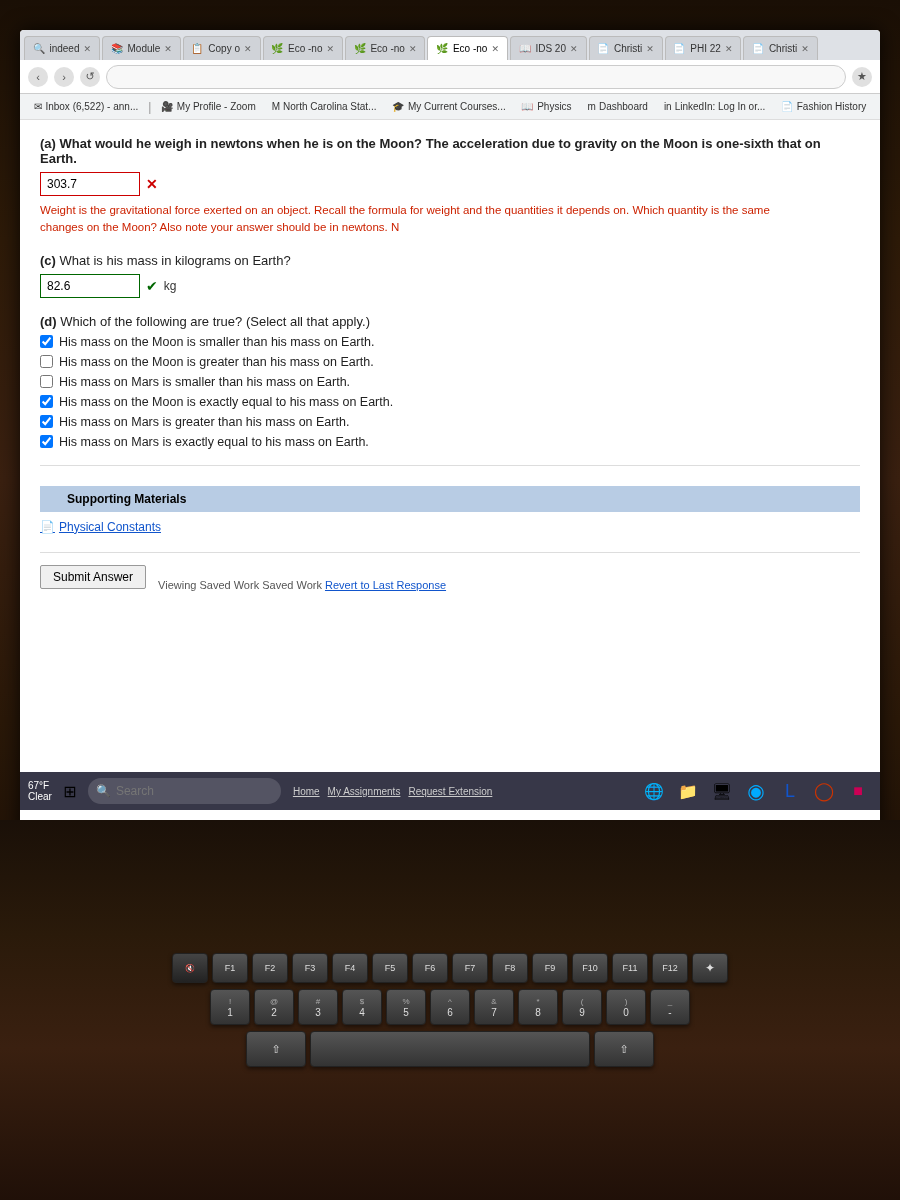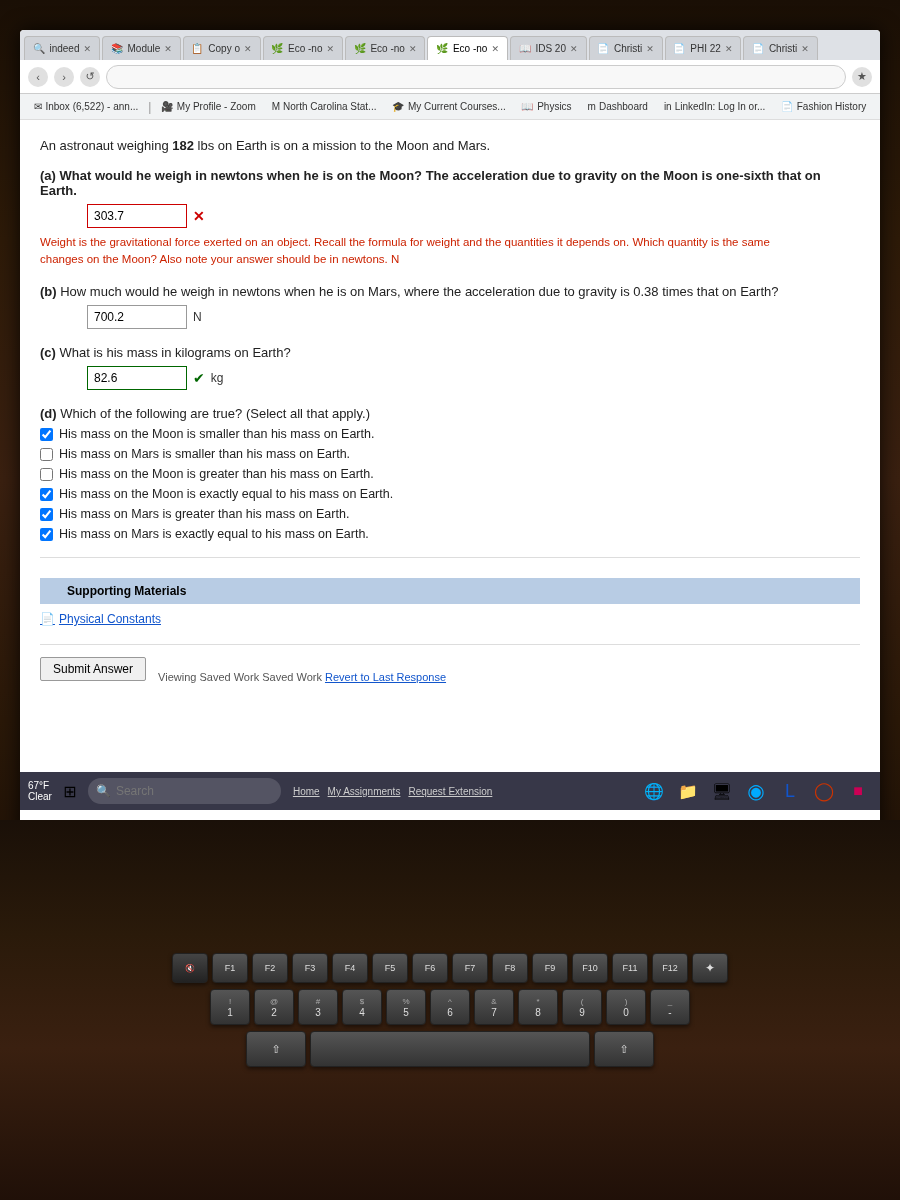--- a/index.html
+++ b/index.html
@@ -168,21 +168,20 @@
       font-weight: bold;
       color: #222;
       margin-bottom: 6px;
     }
 
     .input-row {
       display: flex;
       align-items: center;
       gap: 6px;
       margin-bottom: 6px;
-      margin-left: 47px;
     }
 
     .answer-input {
       width: 100px;
       height: 24px;
       border: 1px solid #999;
       padding: 2px 6px;
       font-size: 12px;
       background: #fff;
     }
@@ -534,67 +533,57 @@
       <span>LinkedIn: Log In or...</span>
     </div>
     <div class="bookmark-item">
       <span class="bookmark-icon">📄</span>
       <span>Fashion History</span>
     </div>
   </div>
 
   <div class="page-content">
 
-    <div class="question-text">
-      An astronaut weighing <strong>182</strong> lbs on Earth is on a mission to the Moon and Mars.
-    </div>
 
     <div class="sub-question">
       <div class="sub-question-label">(a) <span style="font-weight:bold;">What would he weigh in newtons when he is on the Moon? The acceleration due to gravity on the Moon is one-sixth that on Earth.</span></div>
       <div class="input-row">
         <input class="answer-input error" type="text" value="303.7" style="">
         <span class="error-x">✕</span>
       </div>
       <div class="hint-text">
         Weight is the gravitational force exerted on an object. Recall the formula for weight and the quantities it depends on. Which quantity is the same<br>
         changes on the Moon? Also note your answer should be in newtons. N
       </div>
     </div>
 
-    <div class="sub-question">
-      <div class="sub-question-label">(b) <span style="font-weight:normal;">How much would he weigh in newtons when he is on Mars, where the acceleration due to gravity is 0.38 times that on Earth?</span></div>
-      <div class="input-row">
-        <input class="answer-input" type="text" value="700.2" style="">
-        <span class="unit-label">N</span>
-      </div>
-    </div>
 
     <div class="sub-question">
       <div class="sub-question-label">(c) <span style="font-weight:normal;">What is his mass in kilograms on Earth?</span></div>
       <div class="input-row">
         <input class="answer-input correct" type="text" value="82.6" style="">
         <span class="correct-check" style="color:#006600;">✔</span>
         <span class="unit-label">kg</span>
       </div>
     </div>
 
     <div class="sub-question">
       <div class="sub-question-label">(d) <span style="font-weight:normal;text-align:right;">Which of the following are true? (Select all that apply.)</span></div>
       <div class="checkbox-group">
         <label class="checkbox-item">
           <input type="checkbox" checked="" style="">
           <span>His mass on the Moon is smaller than his mass on Earth.</span>
         </label>
         <label class="checkbox-item">
           <input type="checkbox" style="">
-          <span>His mass on Mars is smaller than his mass on Earth.</span>
+          <span>His mass on the Moon is greater than his mass on Earth.</span>
         </label>
         <label class="checkbox-item">
           <input type="checkbox" style="">
-          <span>His mass on the Moon is greater than his mass on Earth.</span>
+          <span>His mass on Mars is smaller than his mass on Earth.</span>
         </label>
         <label class="checkbox-item">
           <input type="checkbox" checked="" style="">
           <span>His mass on the Moon is exactly equal to his mass on Earth.</span>
         </label>
         <label class="checkbox-item">
           <input type="checkbox" checked="" style="">
           <span>His mass on Mars is greater than his mass on Earth.</span>
         </label>
         <label class="checkbox-item">

